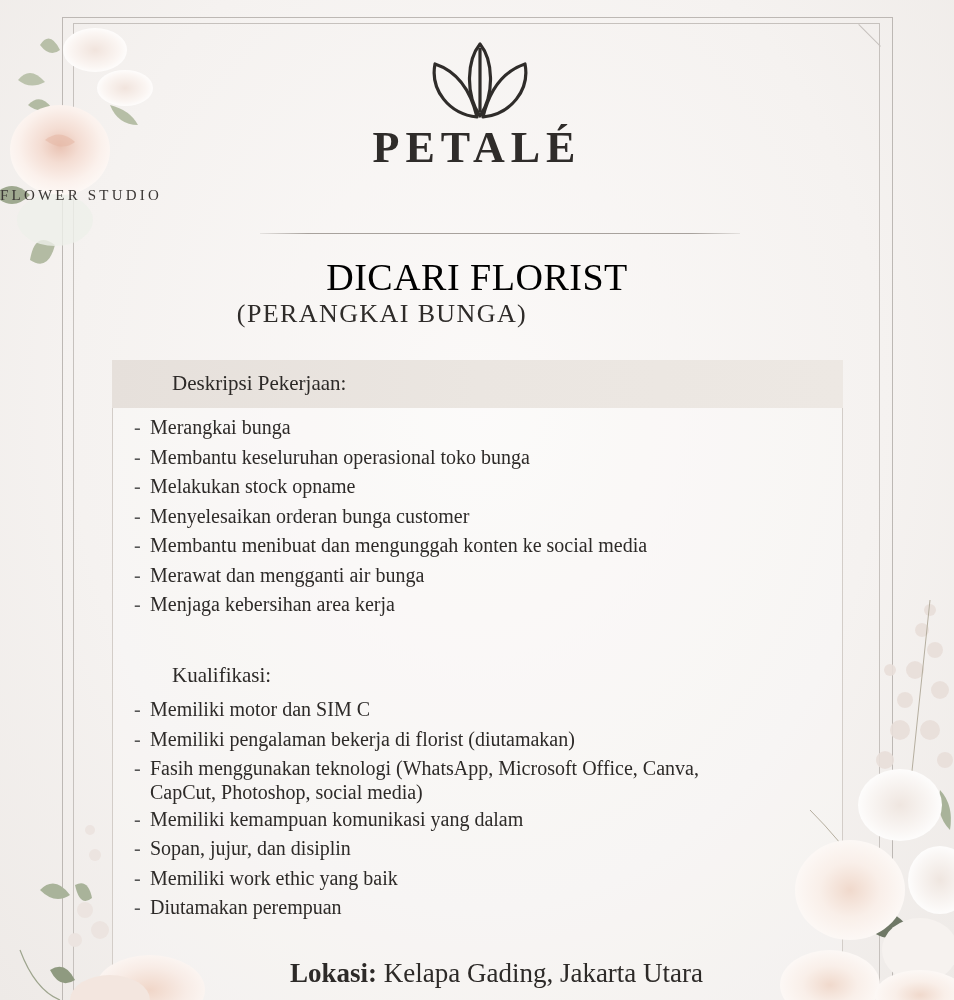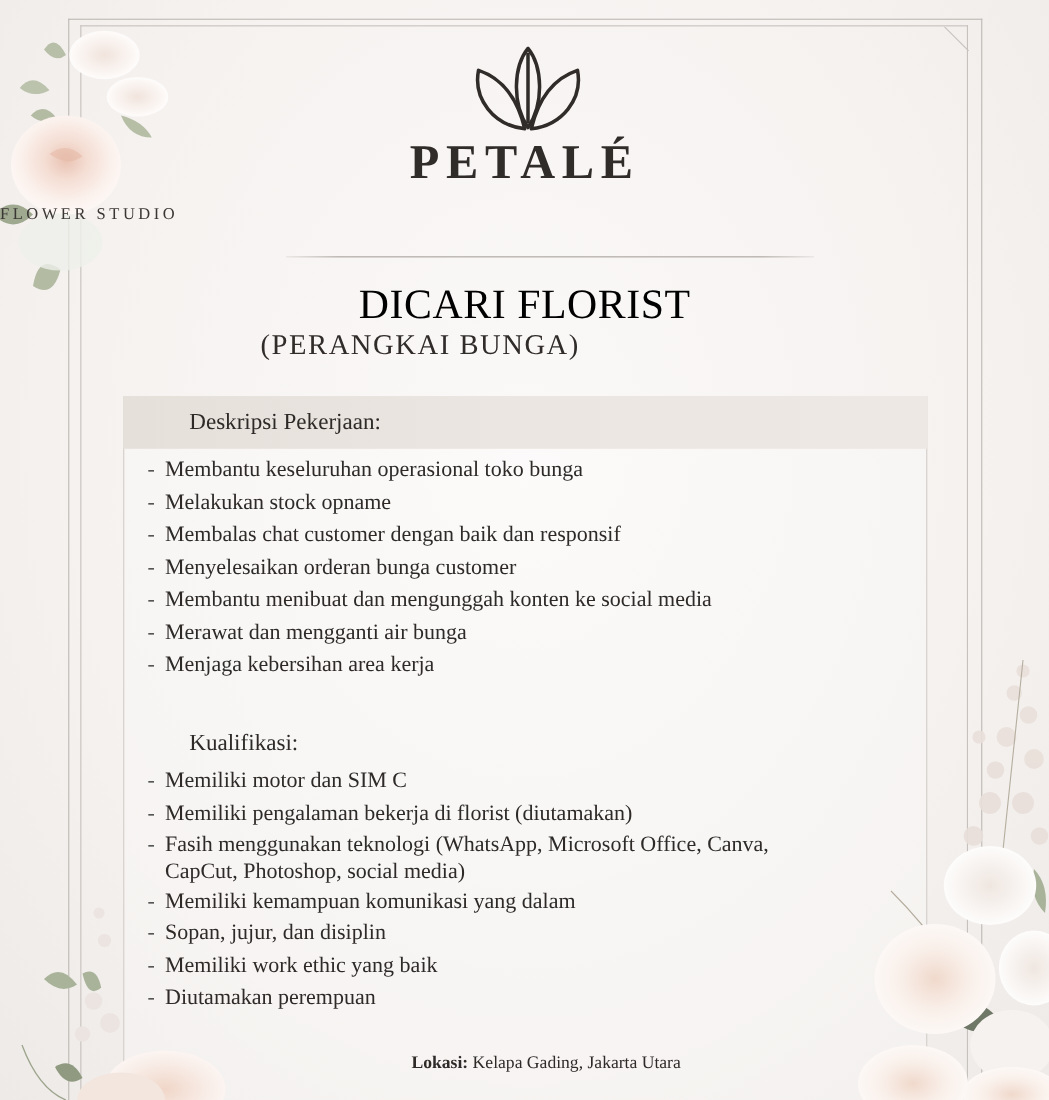--- a/index.html
+++ b/index.html
@@ -57,21 +57,21 @@
   }
   .section-heading {
     position: absolute; left: 124px; font-size: 21px; font-weight: normal; color: #2d2a28; margin-left: 48px;
   }
   .list {
     position: absolute; left: 134px; list-style: none; font-size: 20px; color: #2d2a28;
   }
   .list li { line-height: 29.5px; white-space: nowrap; }
   .list li .dash { display: inline-block; width: 16px; color: #555; }
   .location {
-    position: absolute; left: 0; width: 954px; top: 958px; text-align: center; font-size: 16px; color: #2d2a28;
+    position: absolute; left: 0; width: 954px; top: 958px; text-align: center; font-size: 27px; color: #2d2a28;
     padding-left: 39px;
   }
   .location b { font-weight: bold; }
 
   .floral { position: absolute; pointer-events: none; }
 </style>
 </head>
 <body>
 
 <div class="frame-outer"></div>
@@ -180,23 +180,23 @@
 
 <div class="brand-name">PETALÉ</div>
 <div class="brand-sub">FLOWER STUDIO</div>
 <div class="divider"></div>
 
 <div class="title">DICARI FLORIST</div>
 <div class="subtitle">(PERANGKAI BUNGA)</div>
 
 <div class="section-heading" style="top:371px;">Deskripsi Pekerjaan:</div>
 <ul class="list" style="top:413px;">
+  <li><span class="dash">-</span><span>Merangkai bunga</span></li>
   <li><span class="dash">-</span><span>Membantu keseluruhan operasional toko bunga</span></li>
   <li><span class="dash">-</span><span>Melakukan stock opname</span></li>
-  <li><span class="dash">-</span><span>Membalas chat customer dengan baik dan responsif</span></li>
   <li><span class="dash">-</span><span>Menyelesaikan orderan bunga customer</span></li>
   <li><span class="dash">-</span><span>Membantu menibuat dan mengunggah konten ke social media</span></li>
   <li><span class="dash">-</span><span>Merawat dan mengganti air bunga</span></li>
   <li><span class="dash">-</span><span>Menjaga kebersihan area kerja</span></li>
 </ul>
 
 <div class="section-heading" style="top:663px;">Kualifikasi:</div>
 <ul class="list" style="top:695px;">
   <li><span class="dash">-</span><span>Memiliki motor dan SIM C</span></li>
   <li><span class="dash">-</span><span>Memiliki pengalaman bekerja di florist (diutamakan)</span></li>

